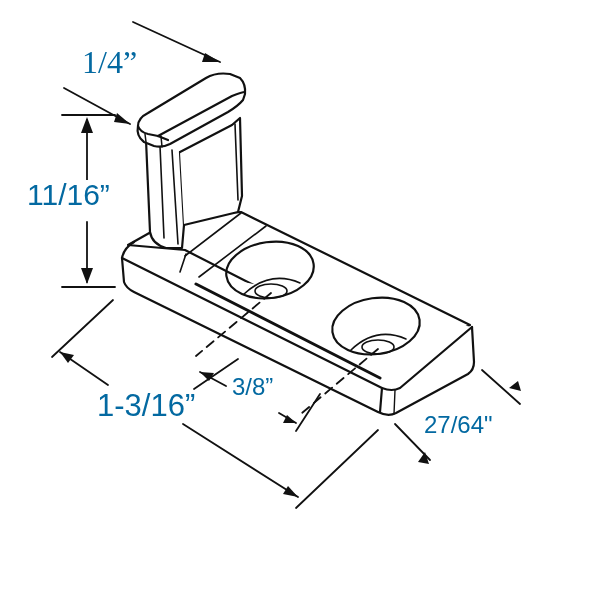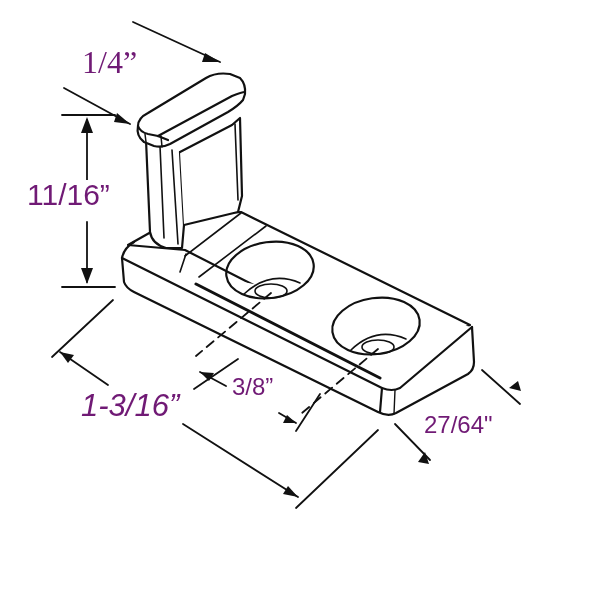--- a/index.html
+++ b/index.html
@@ -1,21 +1,21 @@
 <!DOCTYPE html>
 <html><head>
   <meta charset="utf-8">
   <style>
     html, body { margin: 0; padding: 0; background: #ffffff; }
     body { width: 600px; height: 600px; position: relative; overflow: hidden; }
     #canvas { position: absolute; left: 0; top: 0; width: 600px; height: 600px; }
     .dim-label {
       position: absolute;
       font-family: "Liberation Sans", sans-serif;
-      color: #701a75;
+      color: #0369a1;
       white-space: nowrap;
       line-height: 1;
     }
     .serif { font-family: "Liberation Serif", serif; }
   </style>
 </head>
 <body>
 
 <svg id="canvas" viewBox="0 0 600 600" xmlns="http://www.w3.org/2000/svg">
   <g fill="none" stroke="#111" stroke-width="2.2" stroke-linejoin="round" stroke-linecap="round">
@@ -109,17 +109,17 @@
       <polygon points="518,381 509,388 521,391"></polygon>
       <polygon points="418,462 425,452 429,464"></polygon>
     </g>
   </g>
 </svg>
 
 <div class="dim-label serif" style="left:82px; top:46px; font-size:32px;">1/4”</div>
 
 <div class="dim-label" style="left:27px; top:180px; font-size:30px; background:#fff;">11/16”</div>
 
-<div class="dim-label" style="left:81px; top:390px; font-size:31px;font-style:italic;">1-3/16”</div>
+<div class="dim-label" style="left:97px; top:390px; font-size:31px;">1-3/16”</div>
 
 <div class="dim-label" style="left:226px; top:375px; font-size:24px;margin-left:6px;">3/8”</div>
 
 <div class="dim-label" style="left:424px; top:413px; font-size:24px;">27/64"</div>
 
 </body></html>

